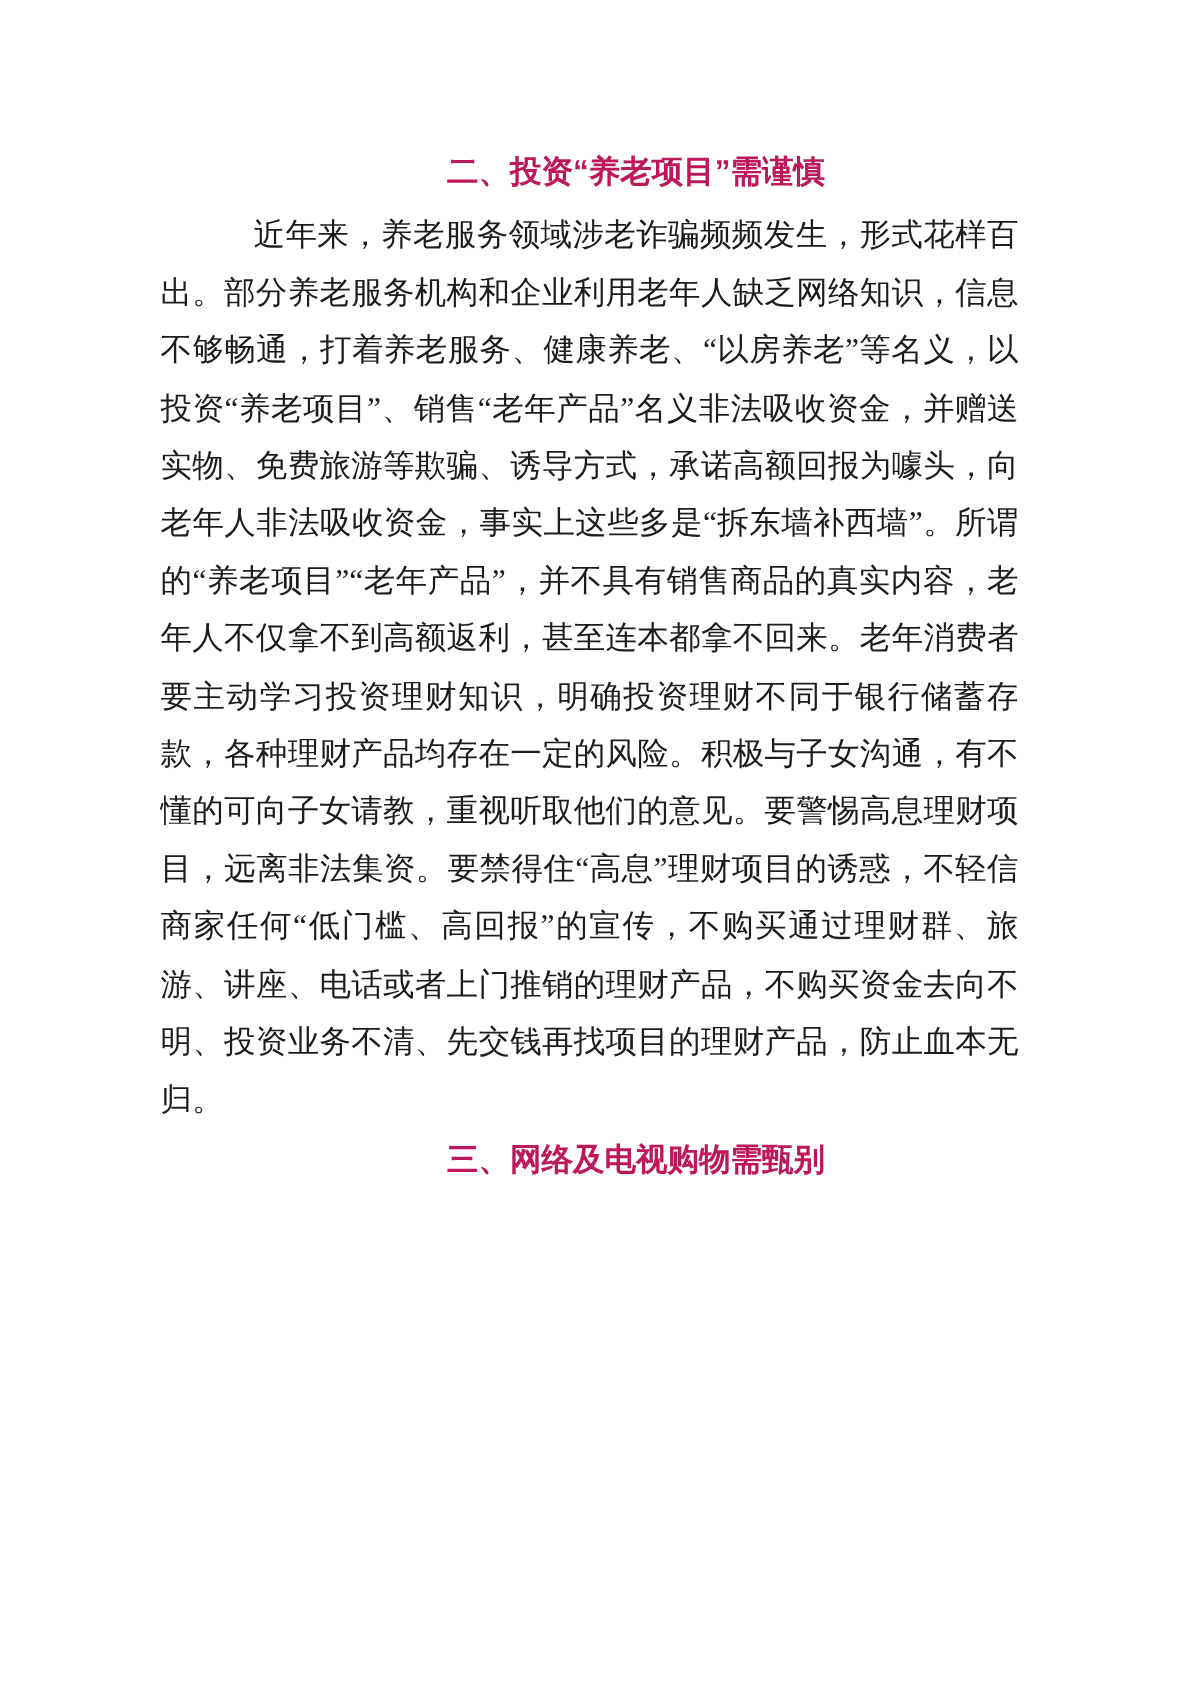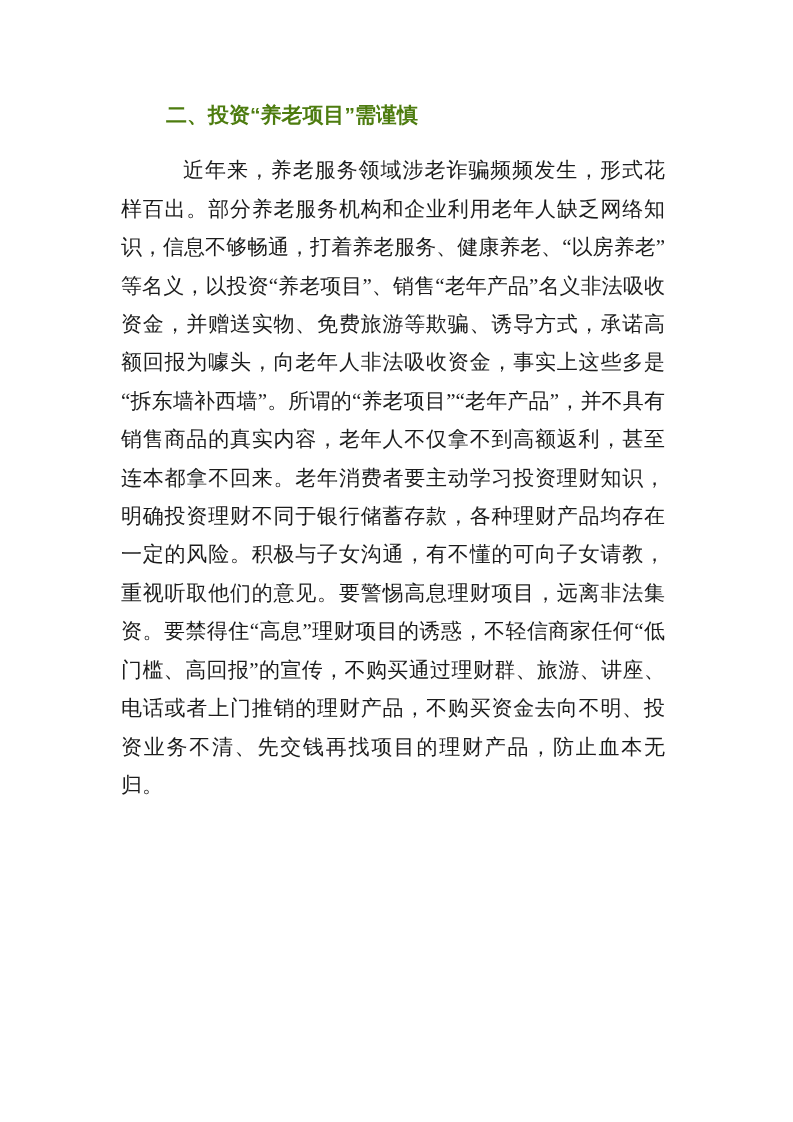--- a/index.html
+++ b/index.html
@@ -25,38 +25,39 @@
     text-align: justify;
   }
   .section-heading {
     margin: 0;
     padding: 0;
     font-family: "Liberation Sans", "DejaVu Sans", sans-serif;
     font-weight: bold;
     font-size: 21px;
     line-height: 38.4px;
     text-indent: 62px;
-    text-align: left;
-    color: #4d7c0f;
+    text-align: center;
+    color: #be185d;
   }
   .body-paragraph {
-    margin: 17px;
+    margin: 3px;
     padding: 0;
     text-indent: 62px;
     text-align: justify;
     text-justify: inter-ideograph;
     word-break: break-all;
   }
 </style>
 </head>
 <body>
 
 <div class="page">
   <div class="content">
 
     <h2 class="section-heading">二、投资“养老项目”需谨慎</h2>
 
     <p class="body-paragraph">近年来，养老服务领域涉老诈骗频频发生，形式花样百出。部分养老服务机构和企业利用老年人缺乏网络知识，信息不够畅通，打着养老服务、健康养老、“以房养老”等名义，以投资“养老项目”、销售“老年产品”名义非法吸收资金，并赠送实物、免费旅游等欺骗、诱导方式，承诺高额回报为噱头，向老年人非法吸收资金，事实上这些多是“拆东墙补西墙”。所谓的“养老项目”“老年产品”，并不具有销售商品的真实内容，老年人不仅拿不到高额返利，甚至连本都拿不回来。老年消费者要主动学习投资理财知识，明确投资理财不同于银行储蓄存款，各种理财产品均存在一定的风险。积极与子女沟通，有不懂的可向子女请教，重视听取他们的意见。要警惕高息理财项目，远离非法集资。要禁得住“高息”理财项目的诱惑，不轻信商家任何“低门槛、高回报”的宣传，不购买通过理财群、旅游、讲座、电话或者上门推销的理财产品，不购买资金去向不明、投资业务不清、先交钱再找项目的理财产品，防止血本无归。</p>
 
+    <h2 class="section-heading">三、网络及电视购物需甄别</h2>
 
 
   </div>
 </div>
 
 </body></html>

